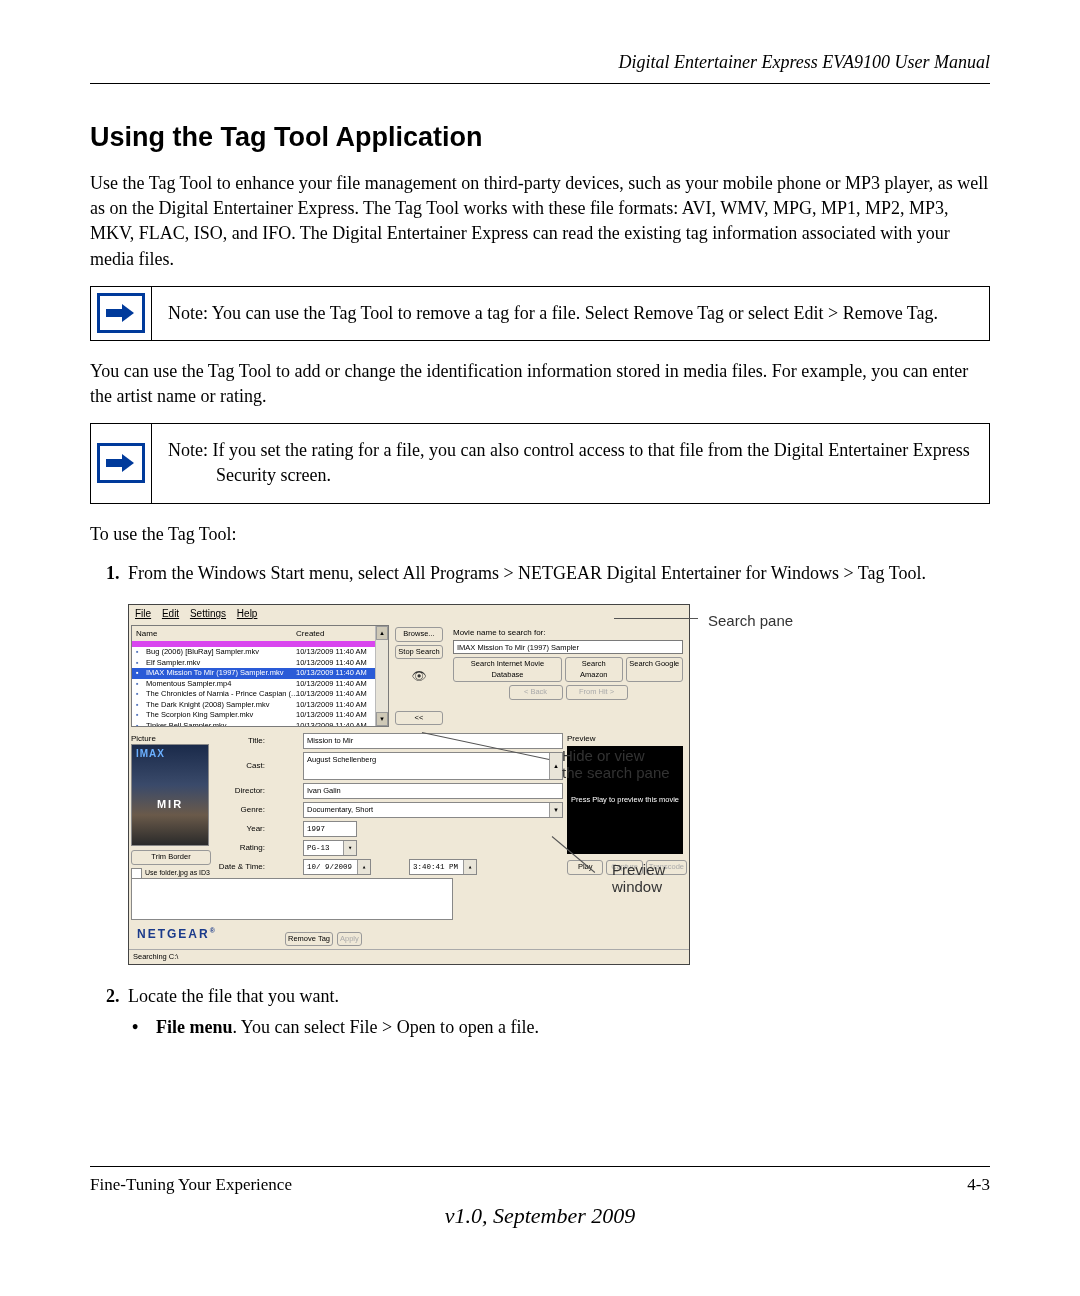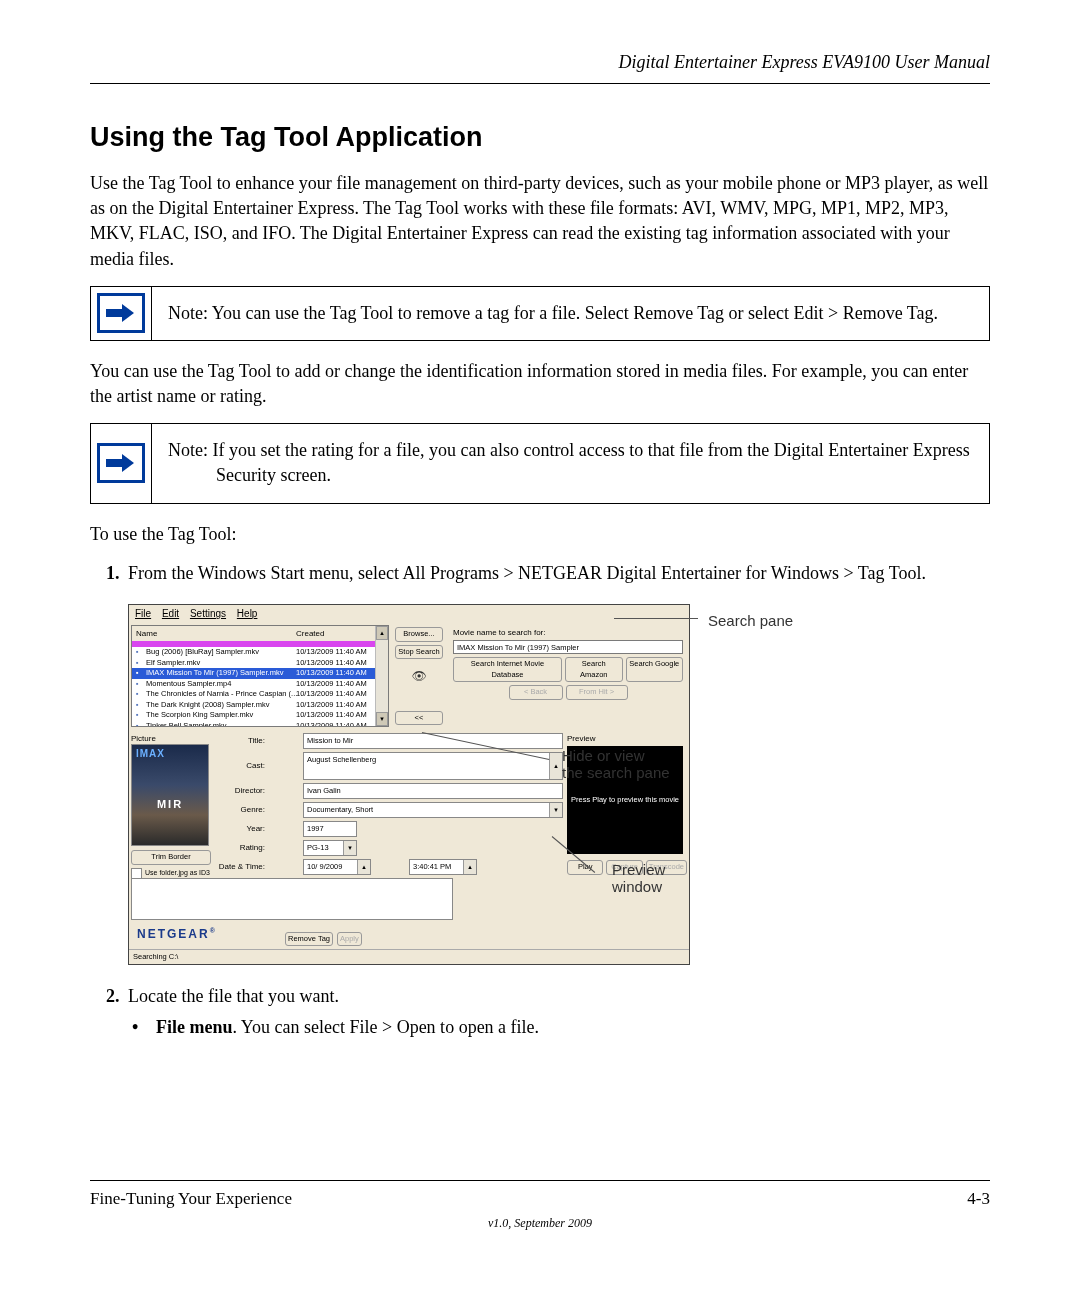--- a/index.html
+++ b/index.html
@@ -239,21 +239,21 @@
   .pic-box .mir { text-align:center; font-family: Arial; font-size:11px; letter-spacing:2px; font-weight:bold;}
   .pic-box .spacer{flex:1;}
   .trim-btn { margin-top: 4px; }
   .folder-chk { display:flex; gap:3px; font-size:7px; margin-top:3px;}
   .folder-chk .box{width:9px;height:9px;border:1px solid #888;background:#fff;flex-shrink:0;}
   .fields-col { flex: 1; }
   .field-row { display: flex; align-items: center; gap: 20px; margin-bottom: 3px; }
   .field-row label { width: 48px; text-align: right; font-size: 8px; }
   .field-row .inp { flex: 1; background: #fff; border: 1px solid #888; height: 14px; font-size: 7.5px; padding: 0 3px; line-height:14px; position:relative;margin-left:18px;}
   .field-row .inp.area { height: 26px; }
-  .field-row .inp.short { flex: 0 0 46px; }
+  .field-row .inp.short { flex: 0 0 46px; font-family: Liberation Mono, monospace; }
   .field-row .inp .dd { position:absolute; right:0; top:0; bottom:0; width:12px; background:#e8e4d8; border-left:1px solid #999; font-size:7px; display:flex;align-items:center;justify-content:center;}
   .syn-label { font-size: 8px; margin-top: 2px; }
   .syn-box { width: 240px; height: 40px; background:#fff; border:1px solid #888; margin-top:2px;}
   .preview-pane {
     width: 120px;
   }
   .preview-label { font-size: 8px; }
   .preview-box {
     width: 116px; height: 108px;
     background: #000;
@@ -314,21 +314,21 @@
   .footer-line {
     border-top: 1.5px solid #000;
     padding-top: 6px;
     display: flex;
     justify-content: space-between;
     font-size: 17px;
   }
   .footer-version {
     text-align: center;
     font-style: italic;
-    font-size: 12px;
+    font-size: 22px;
     margin-top: 4px;
   }
 </style>
 </head>
 <body>
 
 <div class="page">
   <div class="header-right">Digital Entertainer Express EVA9100 User Manual</div>
 
   <h1>Using the Tag Tool Application</h1>

